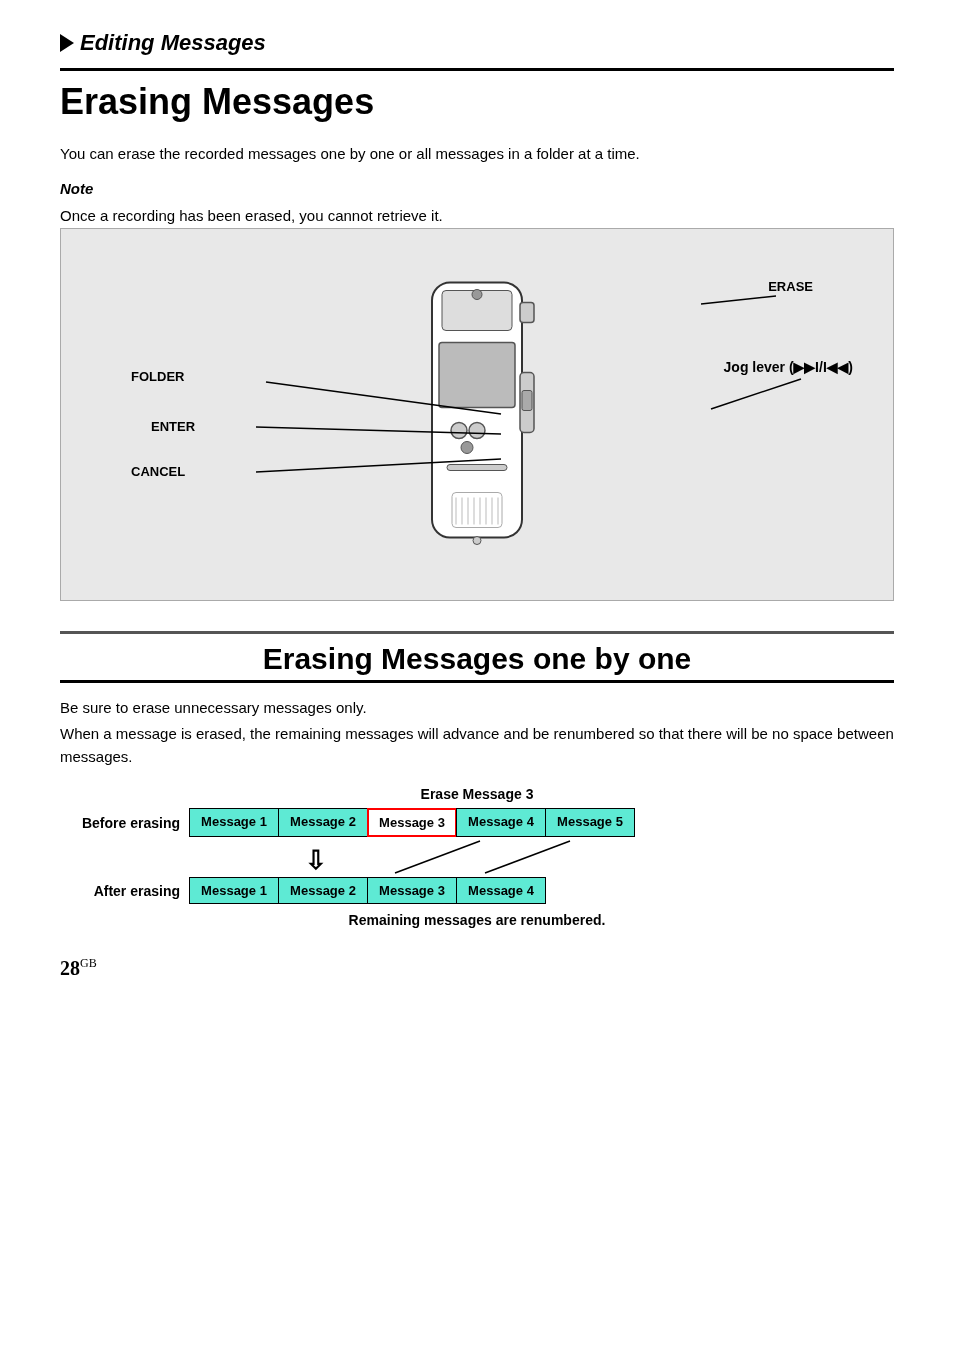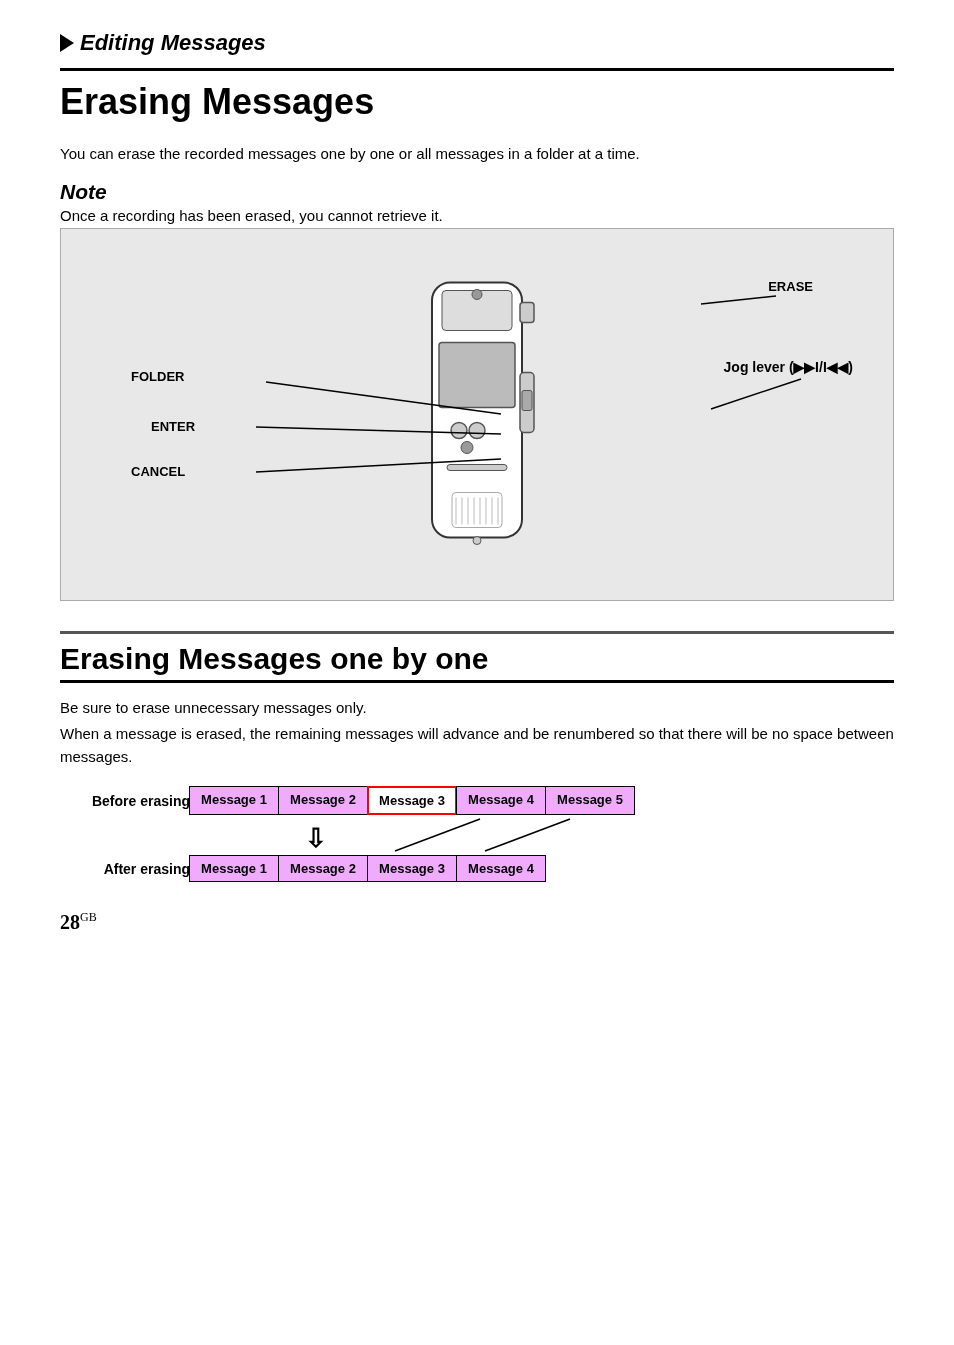--- a/index.html
+++ b/index.html
@@ -45,22 +45,22 @@
 
     .body-text {
       font-size: 15px;
       line-height: 1.5;
       margin-bottom: 14px;
     }
 
     .note-label {
       font-weight: bold;
       font-style: italic;
-      margin-bottom: 3px;
-      font-size: 21px;
+      margin-bottom: 10px;
+      font-size: 15px;
     }
 
     .note-text {
       font-size: 15px;
       margin-bottom: 4px;
     }
 
     
     .device-box {
       border: 1px solid #aaa;
@@ -121,20 +121,21 @@
       height: 100%;
       pointer-events: none;
     }
 
     
     .section2-header {
       border-top: 3px solid #555;
       border-bottom: 3px solid #000;
       padding: 8px 0 4px 0;
       margin-bottom: 14px;
+      text-align: center;
     }
     h2.section2-title {
       font-size: 30px;
       font-weight: bold;
     }
 
     .erase-diagram {
       margin: 18px 0 10px 0;
     }
 
@@ -155,36 +156,36 @@
       display: flex;
       align-items: center;
       margin-bottom: 0;
     }
 
     .row-label {
       font-weight: bold;
       font-size: 14px;
       width: 130px;
       text-align: right;
-      padding-right: 0;
+      padding-right: 10px;
       flex-shrink: 0;
     }
 
     .msg-cells {
       display: flex;
     }
 
     .msg-cell {
       border: 1.5px solid #000;
       padding: 5px 10px;
       font-size: 13px;
       font-weight: bold;
       min-width: 90px;
       text-align: center;
-      background: #f0abfc;
+      background: #5eead4;
       margin-left: -1px;
     }
 
     .msg-cell.highlighted {
       background: #fff;
       border: 2px solid #f00;
     }
 
     .arrow-row {
       display: flex;
@@ -290,20 +291,21 @@
 </div>
 
 <div class="section2-header">
   <h2 class="section2-title">Erasing Messages one by one</h2>
 </div>
 
 <p class="body-text" style="margin-bottom:4px;">Be sure to erase unnecessary messages only.</p>
 <p class="body-text">When a message is erased, the remaining messages will advance and be renumbered so that there will be no space between messages.</p>
 
 <div class="erase-diagram">
+  <div class="erase-caption">Erase Message 3</div>
 
   <div class="erase-rows">
 
     <div class="erase-row">
       <div class="row-label">Before erasing</div>
       <div class="msg-cells">
         <div class="msg-cell">Message 1</div>
         <div class="msg-cell">Message 2</div>
         <div class="msg-cell highlighted">Message 3</div>
         <div class="msg-cell">Message 4</div>
@@ -329,17 +331,18 @@
       <div class="row-label">After erasing</div>
       <div class="msg-cells">
         <div class="msg-cell">Message 1</div>
         <div class="msg-cell">Message 2</div>
         <div class="msg-cell">Message 3</div>
         <div class="msg-cell">Message 4</div>
       </div>
     </div>
   </div>
 
+  <div class="remaining-caption">Remaining messages are renumbered.</div>
 </div>
 
 <div class="page-number">
   <span>28</span><sup>GB</sup>
 </div>
 
 </body></html>

